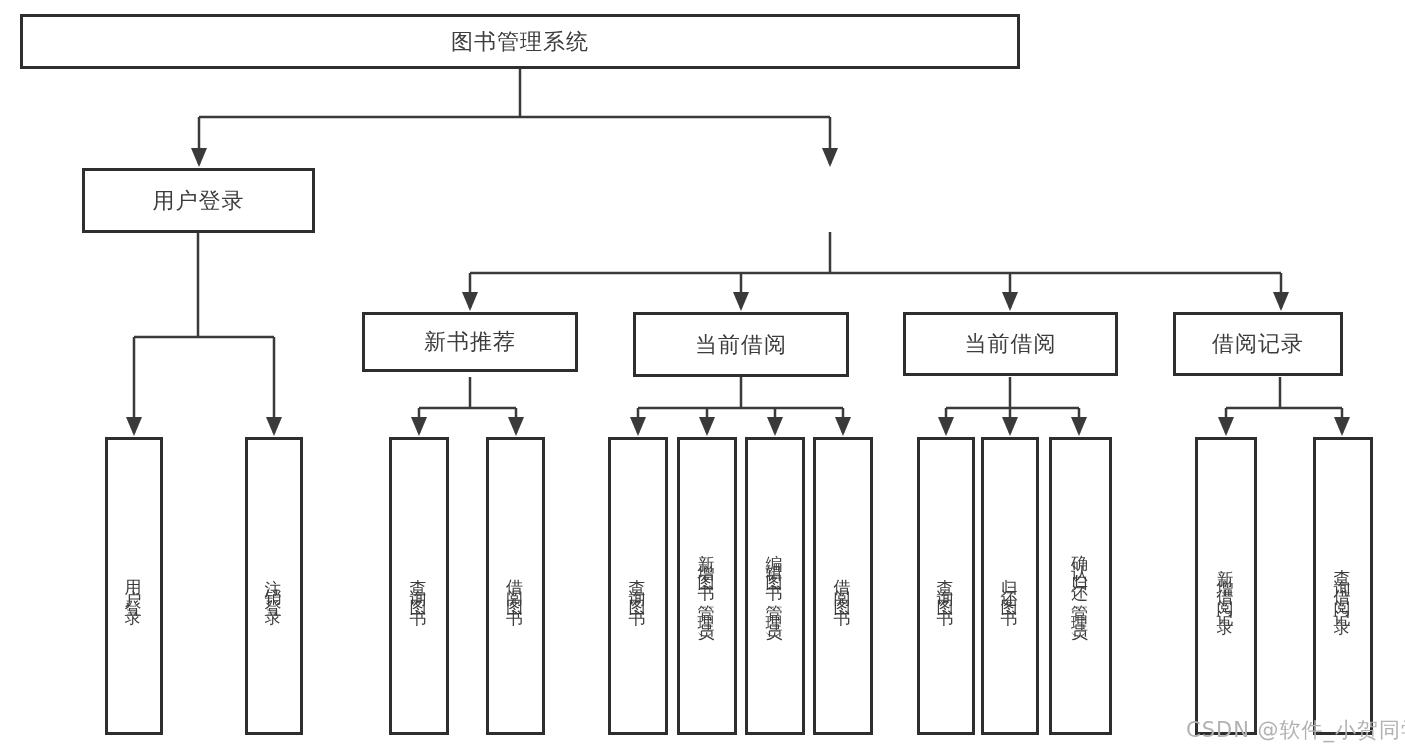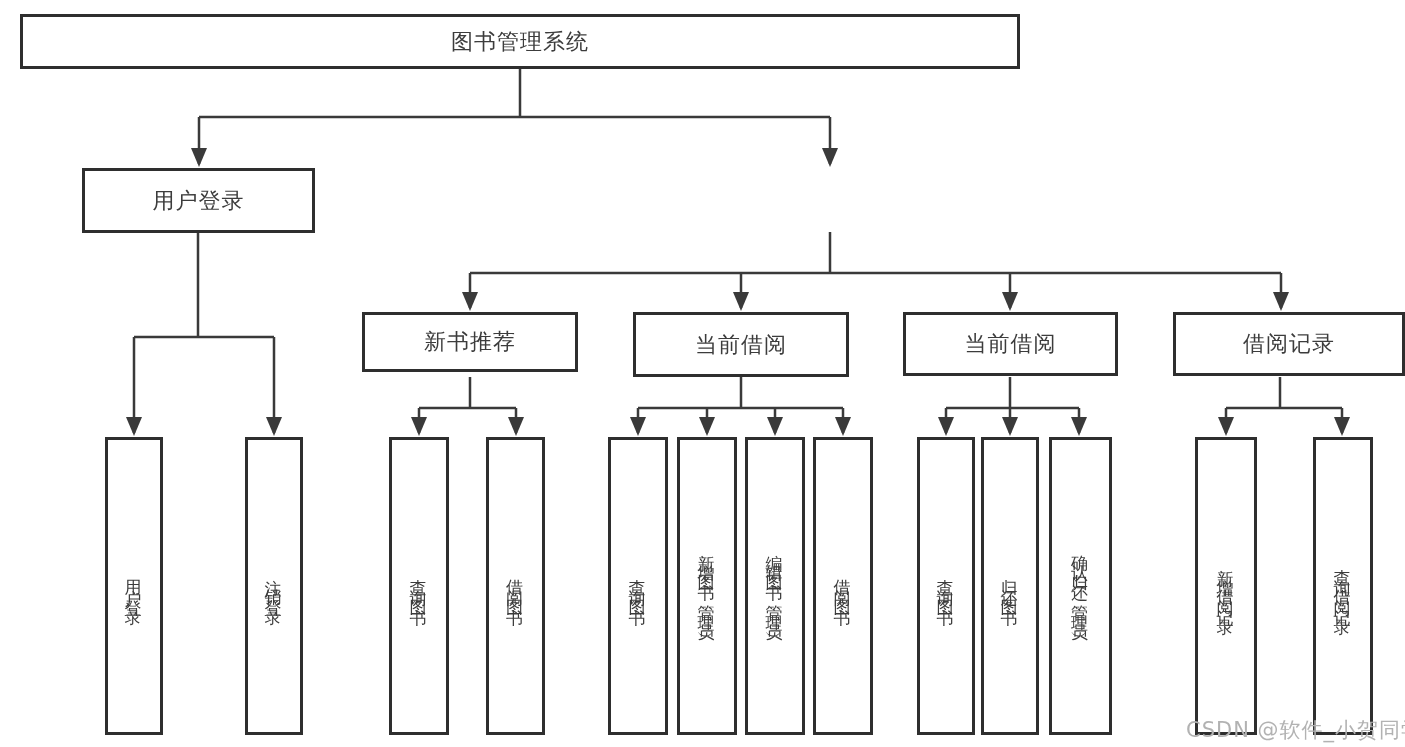--- a/index.html
+++ b/index.html
@@ -93,21 +93,21 @@
     </g>
   </svg>
 
   <div class="node" style="left:20px;top:14px;width:1000px;height:55px">图书管理系统</div>
 
   <div class="node" style="left:82px;top:168px;width:233px;height:65px">用户登录</div>
 
   <div class="node" style="left:362px;top:312px;width:216px;height:60px">新书推荐</div>
   <div class="node" style="left:633px;top:312px;width:216px;height:65px">当前借阅</div>
   <div class="node" style="left:903px;top:312px;width:215px;height:64px">当前借阅</div>
-  <div class="node" style="left:1173px;top:312px;width:232px;height:64px">借阅记录</div>
+  <div class="node" style="left:1173px;top:312px;width:170px;height:64px">借阅记录</div>
 
   <div class="node v" style="left:105px;top:437px;width:58px;height:298px">用户登录</div>
   <div class="node v" style="left:245px;top:437px;width:58px;height:298px">注销登录</div>
 
   <div class="node v" style="left:389px;top:437px;width:60px;height:298px">查询图书</div>
   <div class="node v" style="left:486px;top:437px;width:59px;height:298px">借阅图书</div>
 
   <div class="node v" style="left:608px;top:437px;width:60px;height:298px">查询图书</div>
   <div class="node v" style="left:677px;top:437px;width:60px;height:298px">新增图书（管理员）</div>
   <div class="node v" style="left:745px;top:437px;width:60px;height:298px">编辑图书（管理员）</div>

